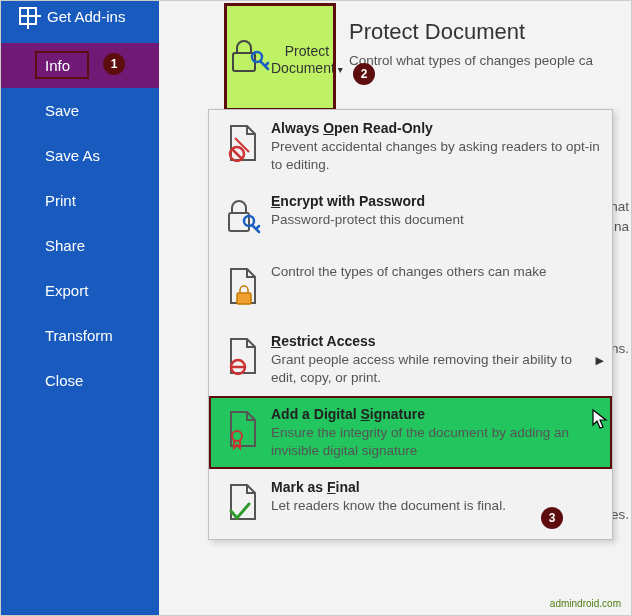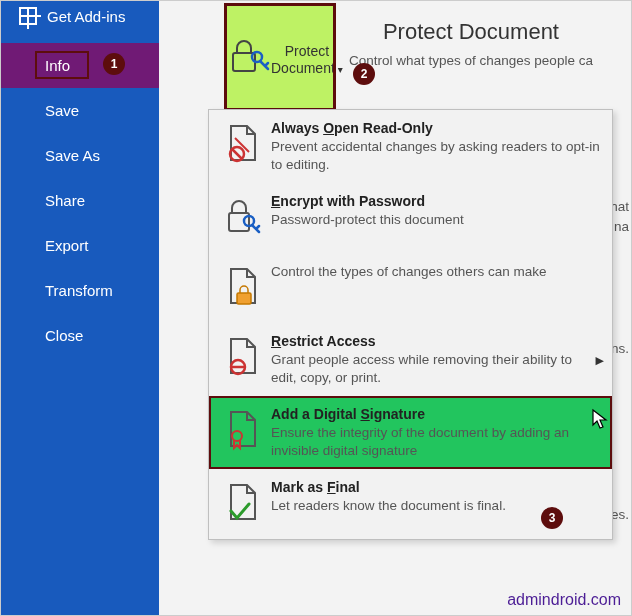--- a/index.html
+++ b/index.html
@@ -79,37 +79,36 @@
   }
   .header {
     position: absolute;
     left: 190px; top: 18px;
   }
   .header h1 {
     font-size: 22px;
     font-weight: 400;
     color: #333;
     margin-bottom: 8px;
-    text-align: center;
   }
   .header p {
     font-size: 13.5px;
     color: #555;
   }
   .bg-text {
     position: absolute;
     font-size: 13.5px;
     color: #555;
     white-space: nowrap;
   }
   .watermark {
     position: absolute;
     right: 10px; bottom: 6px;
-    font-size: 16px;
-    color: #4c1d95;
+    font-size: 10px;
+    color: #4d7c0f;
   }
 
   
   .protect-btn {
     position: absolute;
     left: 67px; top: 4px;
     width: 108px; height: 104px;
     background: #bef264;
     border: 1px solid #a8b8d6;
     outline: 3px solid #5d0d0d;
@@ -200,20 +199,23 @@
   </div>
   <div class="nav-item active">
     <span>Info</span>
     <span class="hl-box"></span>
   </div>
   <div class="nav-item">
     <span>Save</span>
   </div>
   <div class="nav-item">
     <span>Save As</span>
+  </div>
+  <div class="nav-item">
+    <span>Print</span>
   </div>
   <div class="nav-item">
     <span>Share</span>
   </div>
   <div class="nav-item">
     <span>Export</span>
   </div>
   <div class="nav-item">
     <span>Transform</span>
   </div>

